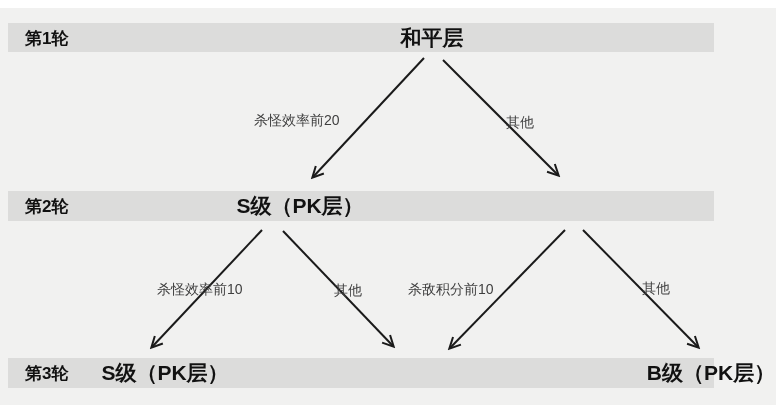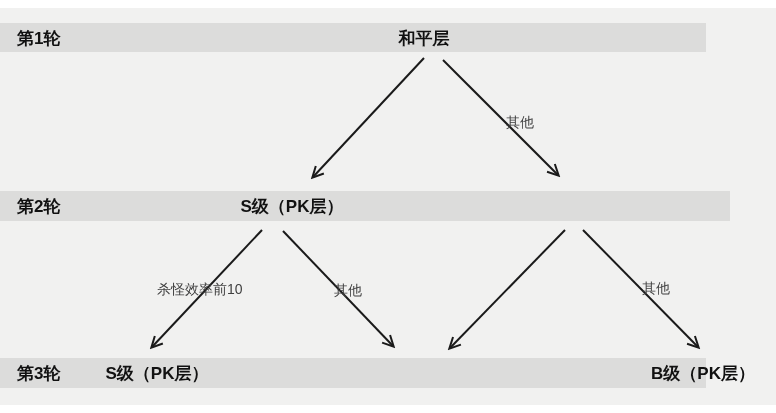--- a/index.html
+++ b/index.html
@@ -9,34 +9,34 @@
   #canvas{
     position:relative; width:776px; height:413px; overflow:hidden;
     background:#ffffff;
     font-family:"Liberation Sans","DejaVu Sans",sans-serif;
   }
   #diagram-area{
     position:absolute; left:0; top:8px; width:776px; height:397px;
     background:var(--bg);
   }
   .band{
-    position:absolute; left:0; width:706px; height:30px;
+    position:absolute; left:8px; width:706px; height:30px;
     background:var(--band);
     display:flex; align-items:center;
   }
   #band-round1{top:15px; height:29px;}
-  #band-round2{top:183px;padding-left:24px;}
+  #band-round2{top:183px;}
   #band-round3{top:350px;}
   .round-label{
     position:absolute; left:17px; top:50%; transform:translateY(-50%);
     font-size:17px; font-weight:bold; color:var(--text); white-space:nowrap;
   }
   .node{
     position:absolute; top:50%; transform:translate(-50%,-50%);
-    font-size:17px; font-weight:bold; color:var(--text); white-space:nowrap;
+    font-size:21px; font-weight:bold; color:var(--text); white-space:nowrap;
   }
   #node-round1-peace{left:424px;}
   #node-round2-s{left:292px;}
   #node-round2-a{left:568px;}
   #node-round3-s{left:157px;}
   #node-round3-a{left:425px;}
   #node-round3-b{left:703px;text-align:right;}
   #arrow-layer{position:absolute; left:0; top:0; width:776px; height:413px; pointer-events:none;}
   #arrow-layer line{stroke:var(--arrow); stroke-width:2;}
   .edge-label{
@@ -79,17 +79,19 @@
       </marker>
     </defs>
     <line x1="424" y1="58" x2="313" y2="177" marker-end="url(#arrowhead)"></line>
     <line x1="443" y1="60" x2="558" y2="175" marker-end="url(#arrowhead)"></line>
     <line x1="262" y1="230" x2="152" y2="347" marker-end="url(#arrowhead)"></line>
     <line x1="283" y1="231" x2="393" y2="346" marker-end="url(#arrowhead)"></line>
     <line x1="565" y1="230" x2="450" y2="348" marker-end="url(#arrowhead)"></line>
     <line x1="583" y1="230" x2="698" y2="347" marker-end="url(#arrowhead)"></line>
   </svg>
 
+  <span class="edge-label" id="edge-label-r1-s">杀怪效率前20</span>
   <span class="edge-label" id="edge-label-r1-a">其他</span>
   <span class="edge-label" id="edge-label-s-s">杀怪效率前10</span>
   <span class="edge-label" id="edge-label-s-a">其他</span>
+  <span class="edge-label" id="edge-label-a-a">杀敌积分前10</span>
   <span class="edge-label" id="edge-label-a-b">其他</span>
 </div>
 
 </body></html>

